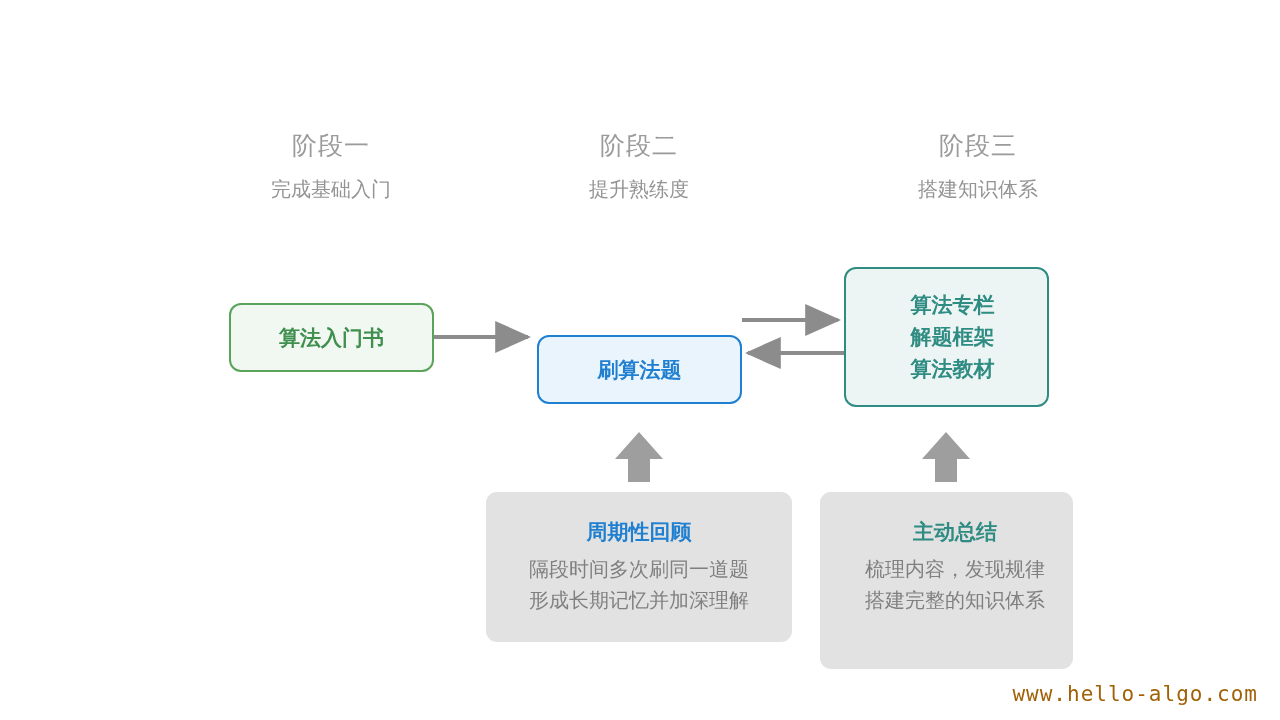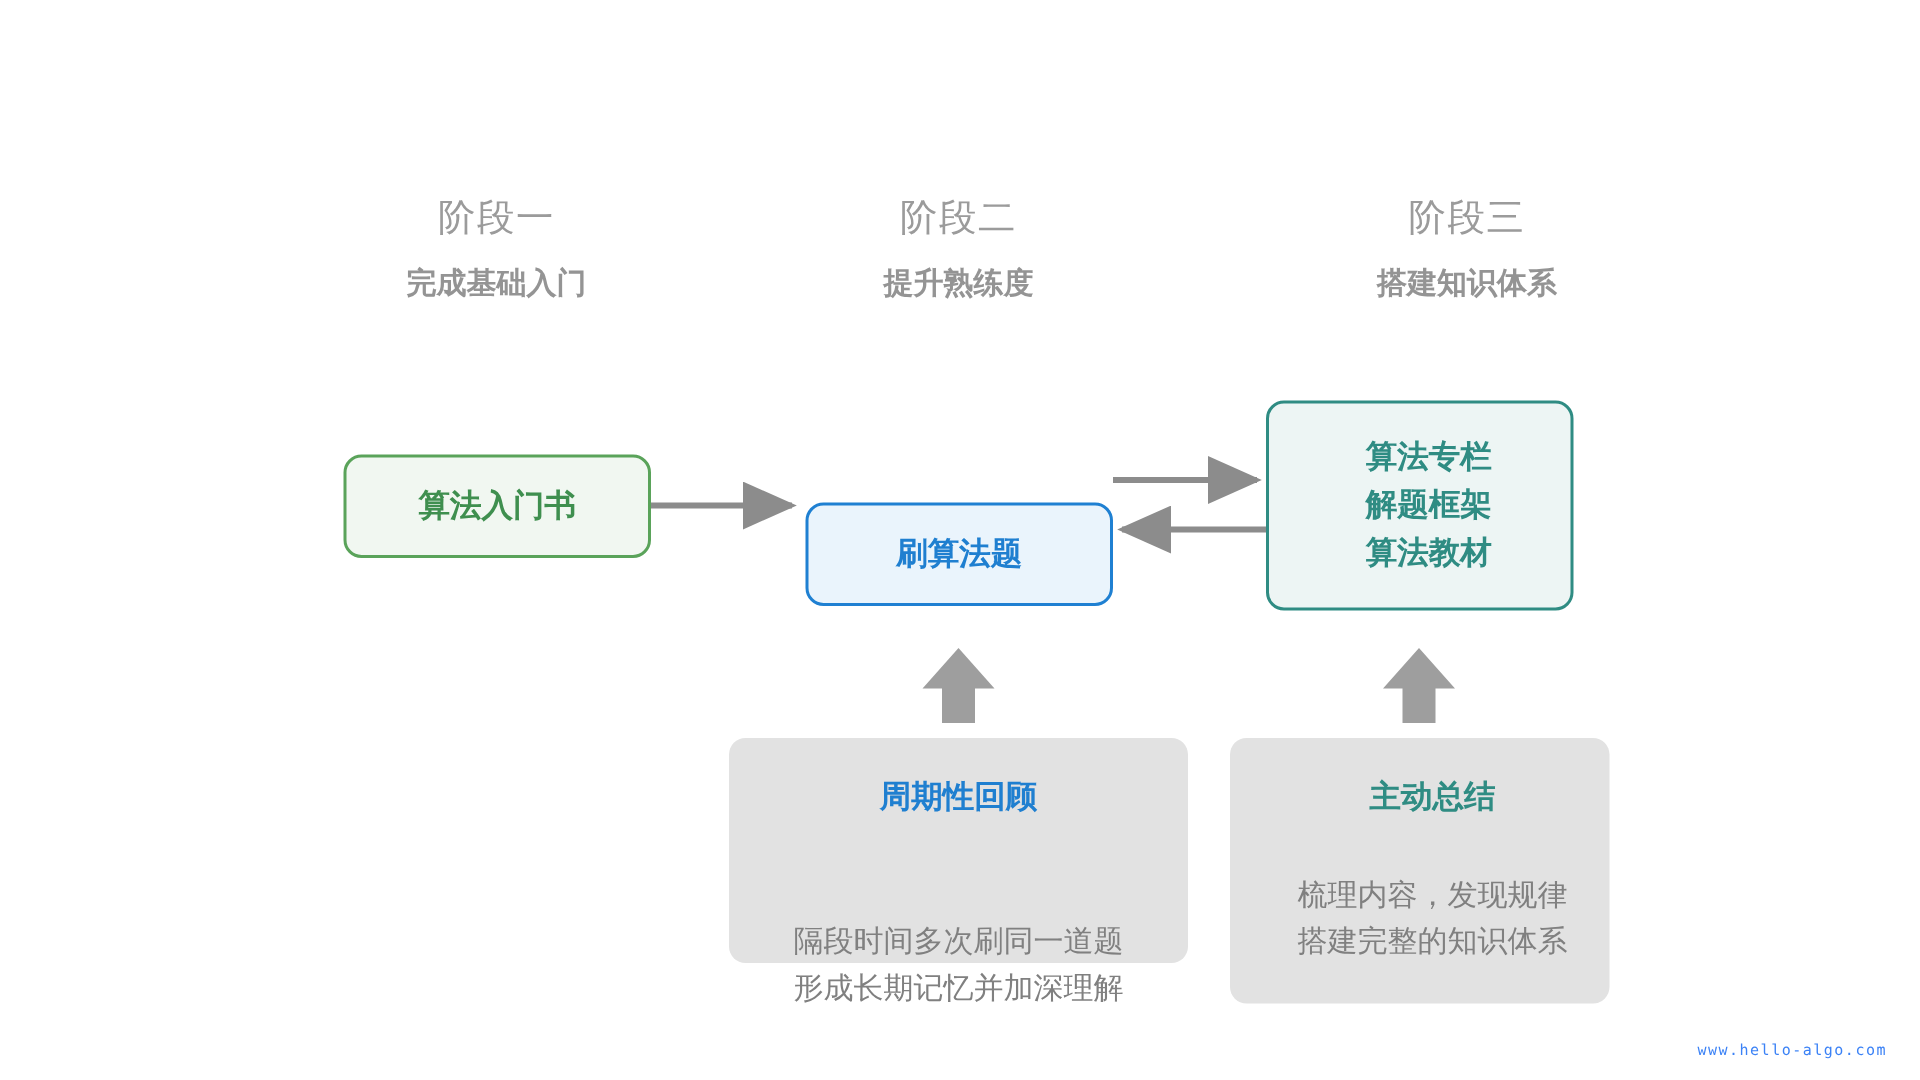--- a/index.html
+++ b/index.html
@@ -27,21 +27,21 @@
   }
   .stage-name {
     font-size: 25px;
     color: #9b9b9b;
     letter-spacing: 1px;
     line-height: 34px;
     white-space: nowrap;
   }
   .stage-goal {
     font-size: 20px;
-    font-weight: bold;
+    font-weight: normal;
     color: #949494;
     line-height: 30px;
     margin-top: 12px;
     white-space: nowrap;
   }
 
   
   .node {
     position: absolute;
     box-sizing: border-box;
@@ -88,21 +88,21 @@
   }
   .card-title {
     font-size: 21px;
     font-weight: bold;
     line-height: 28px;
     white-space: nowrap;
   }
   .card-title.blue { color: #1f7fd0; }
   .card-title.teal { color: #2f8c83; }
   .card-body {
-    margin-top: 36px;
+    margin-top: 8px;
     font-size: 20px;
     color: #808080;
     line-height: 31px;
     text-align: center;
     white-space: nowrap;
   }
 
   
   #wires {
     position: absolute;
@@ -112,22 +112,22 @@
     height: 720px;
     pointer-events: none;
   }
 
   
   .watermark {
     position: absolute;
     right: 22px;
     bottom: 14px;
     font-family: "DejaVu Sans Mono", "Liberation Mono", monospace;
-    font-size: 10px;
-    color: #3b82f6;
+    font-size: 21px;
+    color: #a16207;
     letter-spacing: 1px;
     white-space: nowrap;
   }
 </style>
 </head>
 <body>
 
 <div id="canvas">
 
   <div class="stage-col" style="left:201px; top:128px;">
@@ -170,21 +170,21 @@
   <div class="node node-blue" style="left:537px; top:303px; width:205px; height:69px;">
     <div class="node-line">刷算法题</div>
   </div>
 
   <div class="node node-teal" style="left:844px; top:267px; width:205px; height:140px;padding-left:12px;">
     <div class="node-line">算法专栏</div>
     <div class="node-line">解题框架</div>
     <div class="node-line">算法教材</div>
   </div>
 
-  <div class="card" style="left:486px; top:492px; width:306px; height:150px;gap:31px;">
+  <div class="card" style="left:486px; top:492px; width:306px; height:150px;">
     <div class="card-title blue">周期性回顾</div>
     <div class="card-body">
       <div>隔段时间多次刷同一道题</div>
       <div>形成长期记忆并加深理解</div>
     </div>
   </div>
 
   <div class="card" style="left:820px; top:492px; width:253px; height:177px;padding-left:17px;">
     <div class="card-title teal">主动总结</div>
     <div class="card-body">

